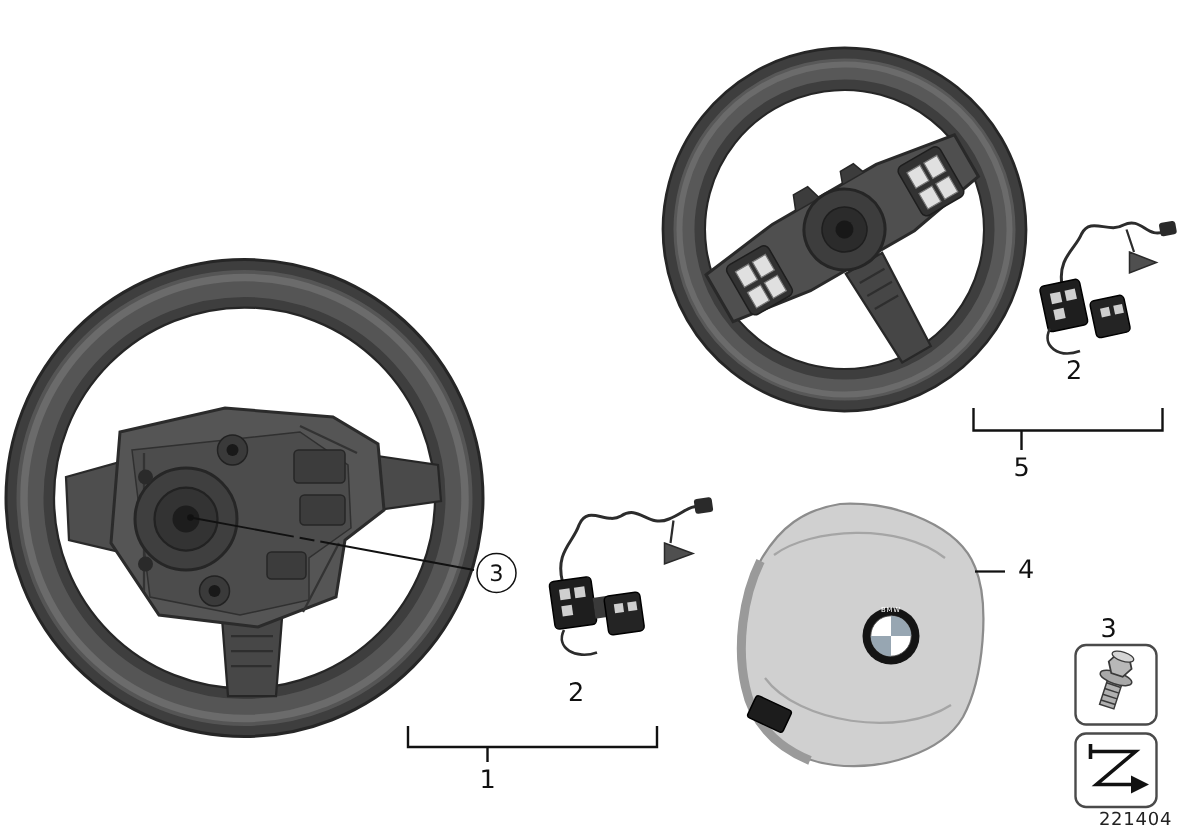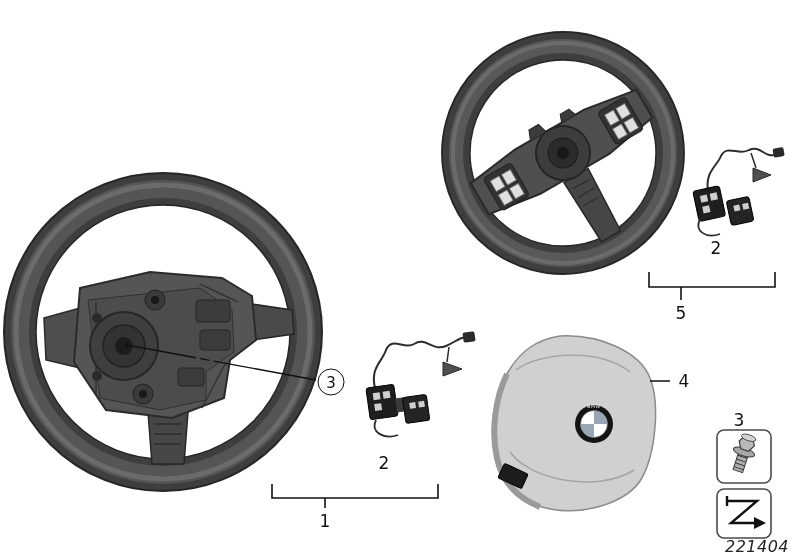--- a/index.html
+++ b/index.html
@@ -13,21 +13,21 @@
     font-size:17px;color:#111;line-height:1;user-select:none;
   }
   .callout-circle{
     position:absolute;width:27px;height:27px;box-sizing:border-box;
     border:1.6px solid #111;border-radius:50%;background:#fff;
     display:flex;align-items:center;justify-content:center;
     font-size:15px;color:#111;transform:translate(-50%,-50%);
   }
   .part-number{
     position:absolute;transform:translate(-50%,-50%);
-    font-size:16px;color:#222;letter-spacing:0.5px;font-style:italic;
+    font-size:12px;color:#222;letter-spacing:0.5px;
   }
 </style>
 </head>
 <body>
 
 <div class="stage">
 
   <svg width="800" height="560" viewBox="0 0 800 560">
 
     <g>

